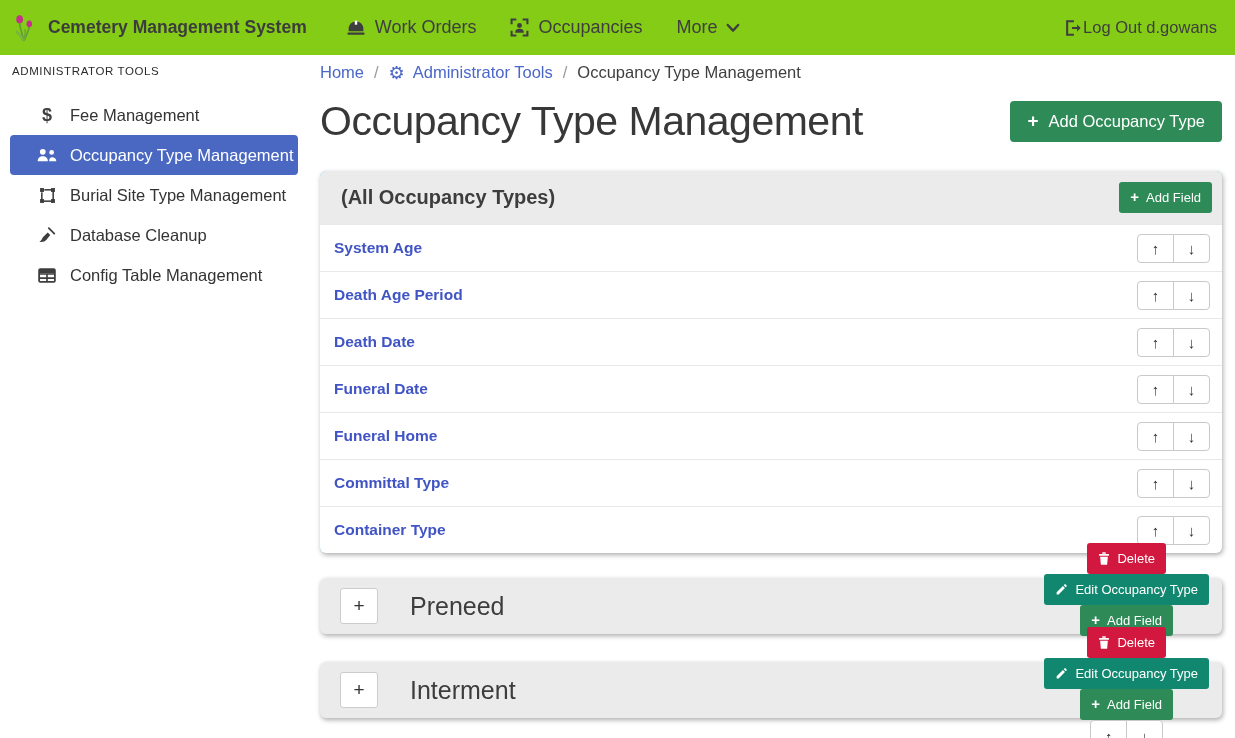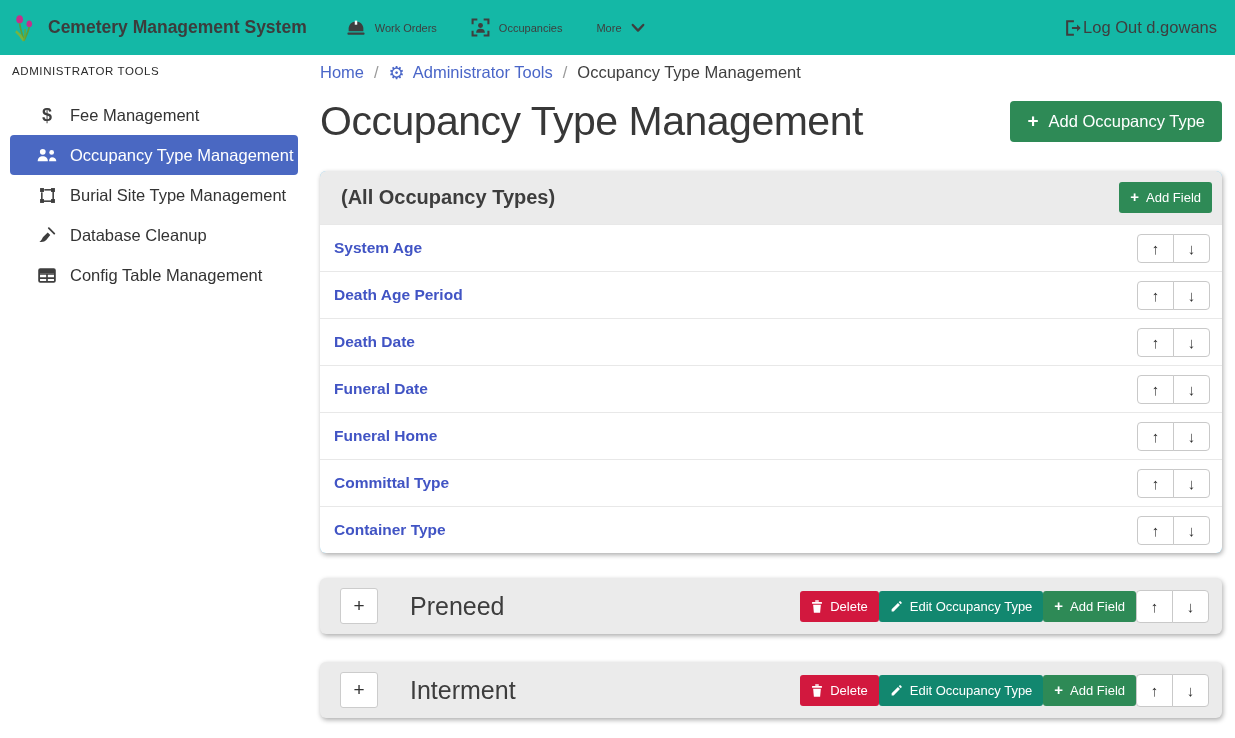--- a/index.html
+++ b/index.html
@@ -1,26 +1,26 @@
 <!DOCTYPE html>
 <html><head>
 <meta charset="utf-8">
 <style>
   * { margin:0; padding:0; box-sizing:border-box; }
   html,body { width:1235px; height:738px; overflow:hidden; background:#fff;
     font-family:"Liberation Sans", sans-serif; }
 
   
   .navbar { position:absolute; top:0; left:0; width:1235px; height:55px;
-    background:#14b8a6; display:flex; align-items:center; padding:0 18px 0 12px; }
+    background:#84cc16; display:flex; align-items:center; padding:0 18px 0 12px; }
   .brand { display:flex; align-items:center; gap:10px; cursor:pointer; }
   .brand-text { font-size:17.5px; font-weight:700; color:#3c3c3c; }
   .nav-links { display:flex; align-items:center; margin-left:22px; }
   .nav-link { display:flex; align-items:center; gap:9px; padding:8px 17px;
-    font-size:11px; color:#3e3e3e; cursor:pointer; }
+    font-size:18px; color:#3e3e3e; cursor:pointer; }
   .nav-icon svg { display:block; }
   .logout { margin-left:auto; display:flex; align-items:center; 
     font-size:16.5px; color:#3e3e3e; cursor:pointer; }
 
   
   .sidebar { position:absolute; top:55px; left:0; width:310px; bottom:0; background:#fff; }
   .sidebar-heading { padding:10px 12px 4px 12px; font-size:11.5px; letter-spacing:.6px;
     color:#2b2b2b; }
   .side-list { margin-top:14px; }
   .side-item { height:40px; margin:0 12px 0 10px; display:flex; align-items:center;
@@ -71,21 +71,21 @@
   .ud-btn.down { border-radius:0 4px 4px 0; margin-left:-1px; }
 
   .section-bar { margin-top:25px; height:56px; background:#ebebeb; border-radius:6px;
     box-shadow:1px 2px 5px rgba(0,0,0,.33); display:flex; align-items:center;
     padding:0 13px 0 20px; }
   .section-bar + .section-bar { margin-top:28px; }
   .expand-btn { width:38px; height:36px; background:#fff; border:1px solid #ccc;
     border-radius:3px; font-size:19px; color:#333; cursor:pointer; display:flex;
     align-items:center; justify-content:center; font-family:inherit; }
   .section-title { margin-left:32px; font-size:25px; font-weight:400; color:#3d3d3d; }
-  .section-actions { margin-left:auto; display:flex; align-items:center; gap:0; }
+  .section-actions { margin-left:auto; display:flex; align-items:center; gap:0;flex-direction:column; }
   .section-actions .ud-btn { height:33px; }
 
   .icon-svg { display:block; }
 </style>
 </head>
 <body>
 
 <div class="navbar">
   <div class="brand">
     <span class="nav-icon">

